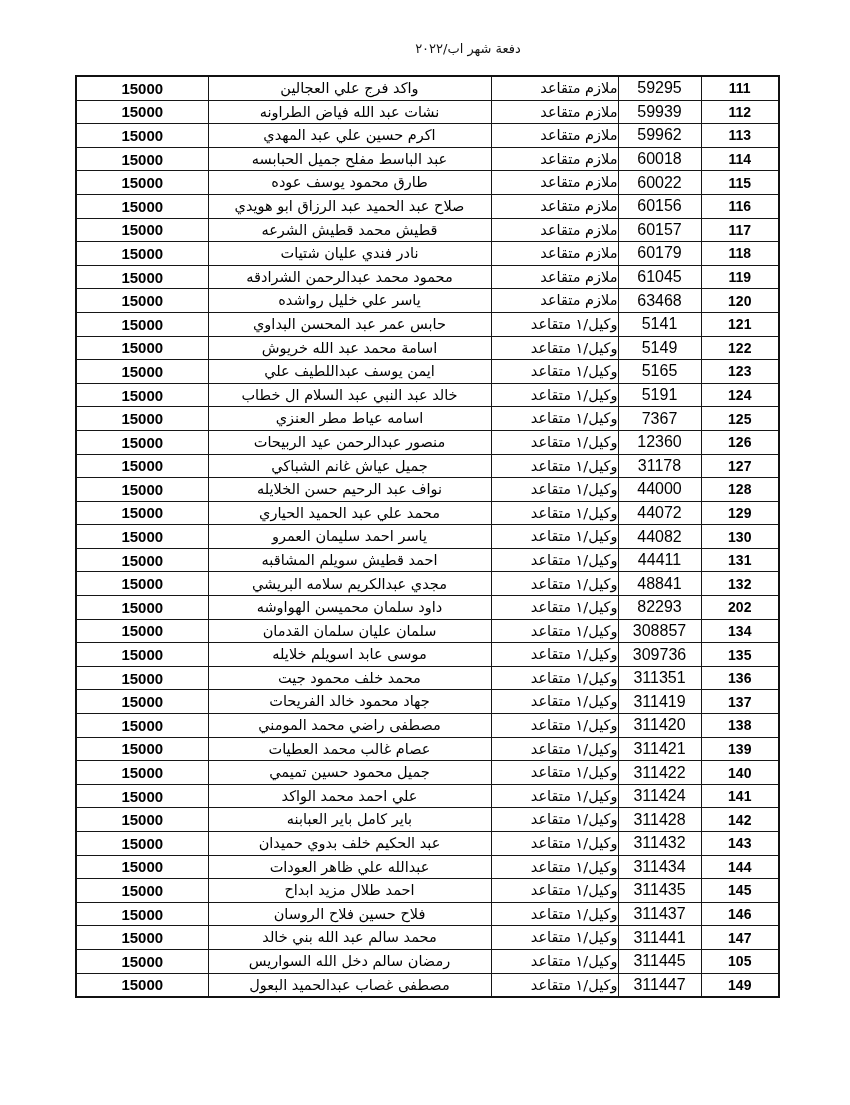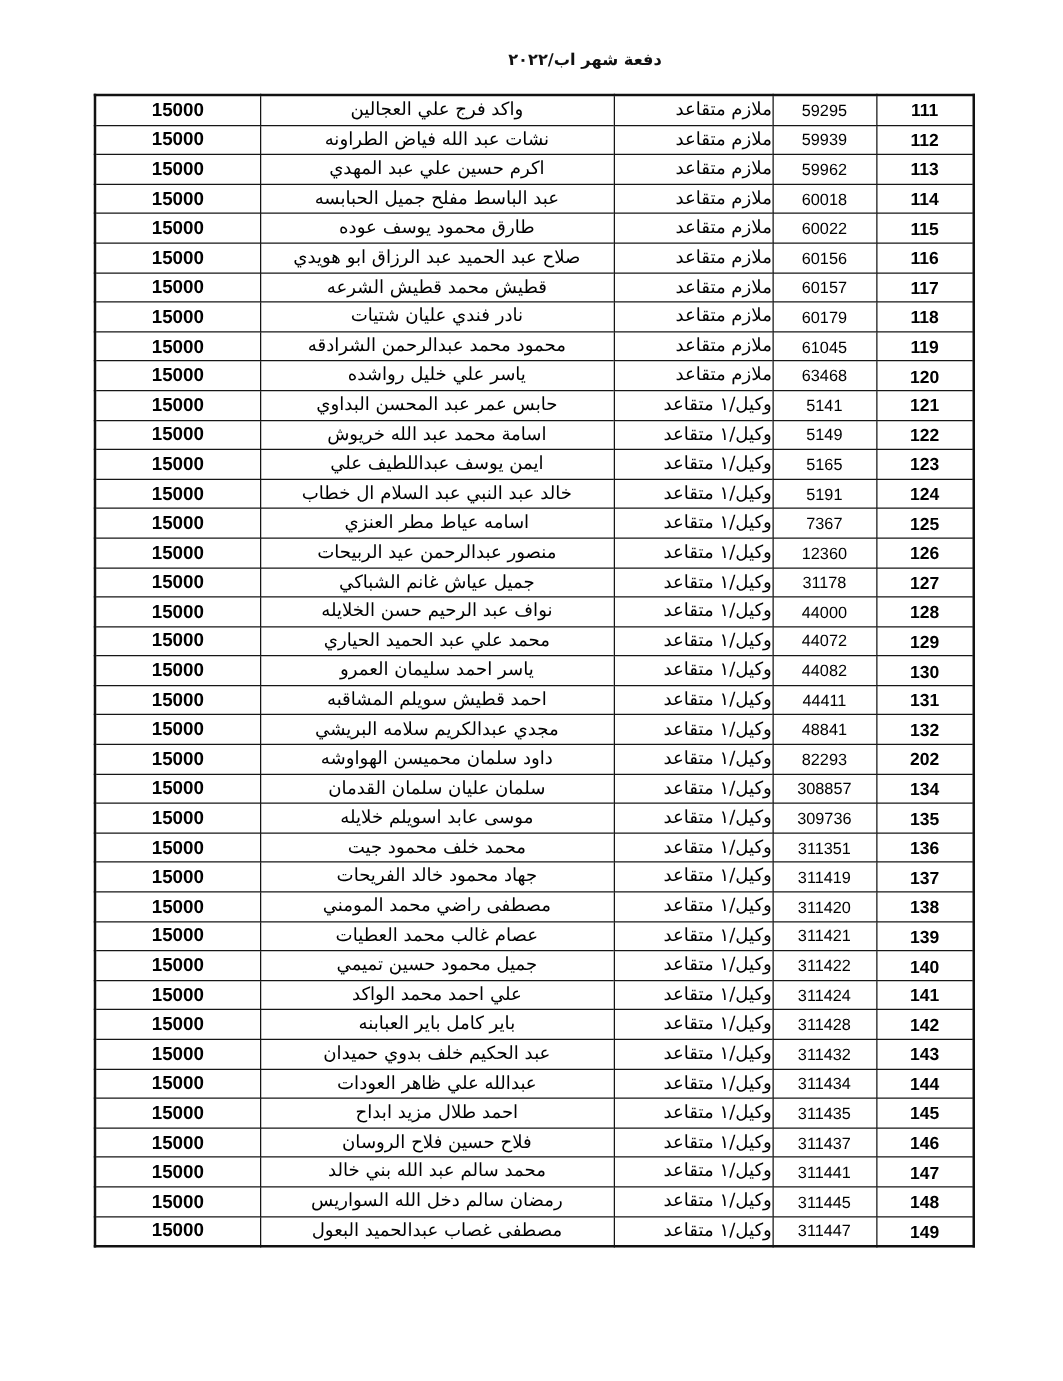--- a/index.html
+++ b/index.html
@@ -19,21 +19,21 @@
     inset: 0;
     background: #ffffff;
   }
   .header-date {
     position: absolute;
     top: 41px;
     left: 388px;
     width: 160px;
     text-align: center;
     font-size: 13px;
-    font-weight: bold;
+    font-weight: normal;
     direction: rtl;
     font-family: "DejaVu Sans", sans-serif;
     color: #111;
   }
   .table-wrap {
     position: absolute;
     top: 75px;
     left: 75px;
     width: 703px;
   }
@@ -54,21 +54,21 @@
     line-height: 1;
   }
   td.c-no {
     text-align: center;
     font-weight: bold;
     font-size: 14px;
     font-family: Liberation Sans, sans-serif;
   }
   td.c-id {
     text-align: center;
-    font-size: 13px;
+    font-size: 16px;
     font-family: "Liberation Sans", "DejaVu Sans", sans-serif;
   }
   td.c-rank {
     text-align: right;
     padding-right: 7px;
     font-size: 14.5px;
     direction: rtl;
     font-family: "DejaVu Sans", sans-serif;
   }
   td.c-name {
@@ -355,21 +355,21 @@
     <td class="c-amount">15000</td>
   </tr>
           <tr>
     <td class="c-no">147</td>
     <td class="c-id">311441</td>
     <td class="c-rank">وكيل/١ متقاعد</td>
     <td class="c-name">محمد سالم عبد الله بني خالد</td>
     <td class="c-amount">15000</td>
   </tr>
           <tr>
-    <td class="c-no">148</td>
+    <td class="c-no">105</td>
     <td class="c-id">311445</td>
     <td class="c-rank">وكيل/١ متقاعد</td>
     <td class="c-name">رمضان سالم دخل الله السواريس</td>
     <td class="c-amount">15000</td>
   </tr>
           <tr>
     <td class="c-no">149</td>
     <td class="c-id">311447</td>
     <td class="c-rank">وكيل/١ متقاعد</td>
     <td class="c-name">مصطفى غصاب عبدالحميد البعول</td>

